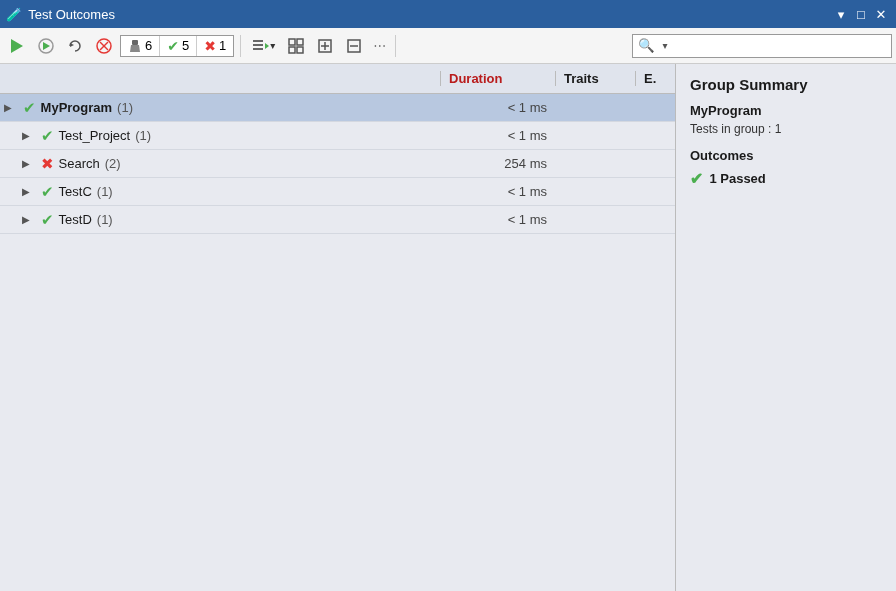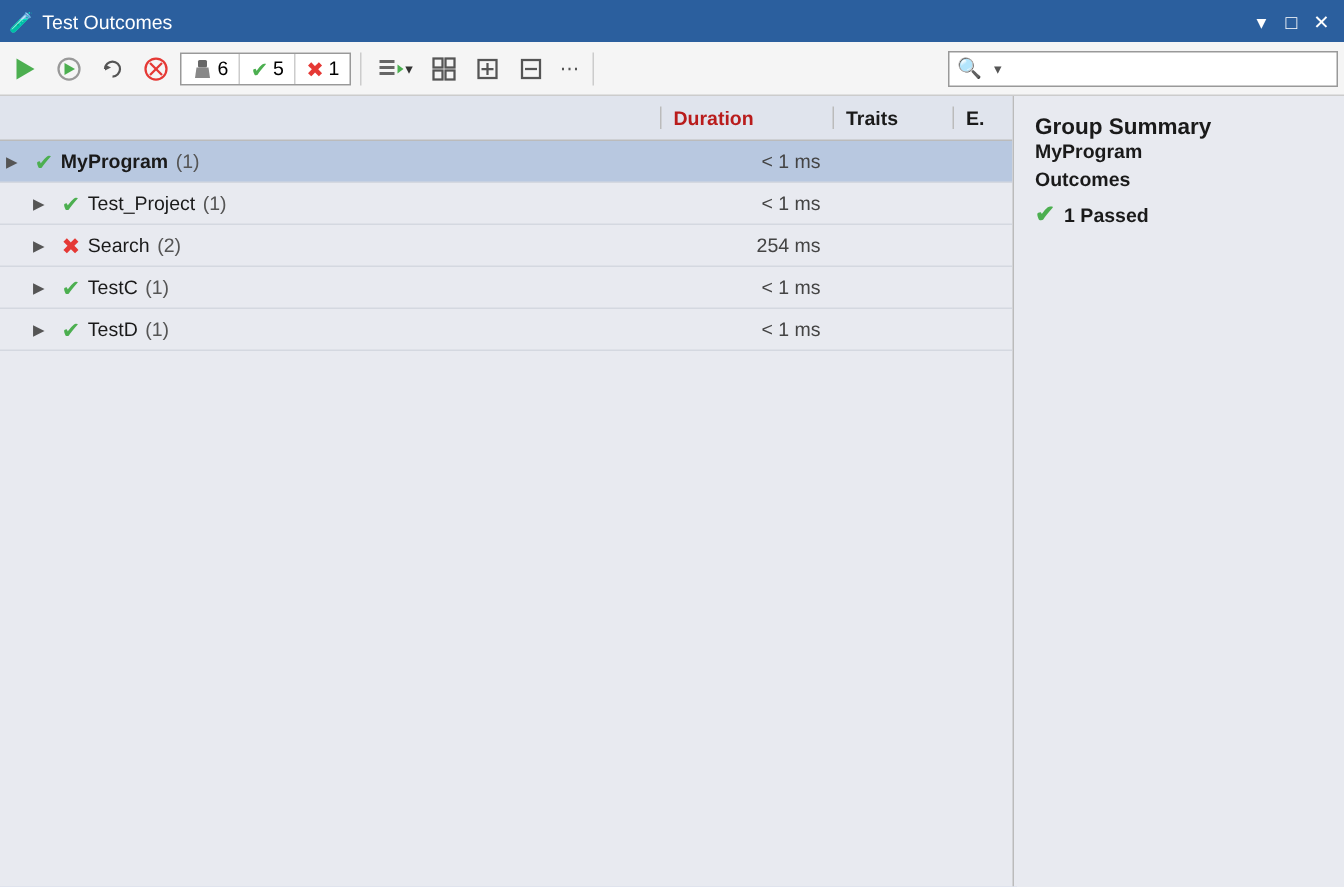--- a/index.html
+++ b/index.html
@@ -108,21 +108,21 @@
     .test-name.bold { font-weight: 600; }
     .test-count { color: #555; }
 
     
     .summary-panel {
       width: 220px;
       background: #e8eaf0;
       padding: 12px 14px;
       flex-shrink: 0;
     }
-    .summary-title { font-size: 15px; font-weight: 700; color: #1a1a1a; margin-bottom: 0; }
+    .summary-title { font-size: 15px; font-weight: 700; color: #1a1a1a; margin-bottom: 10px; }
     .summary-group-name { font-size: 13px; font-weight: 600; color: #1a1a1a; margin-bottom: 4px; }
     .summary-label { font-size: 12px; color: #333; margin-bottom: 12px; }
     .summary-section-title { font-size: 13px; font-weight: 600; color: #1a1a1a; margin-bottom: 6px; }
     .summary-outcome {
       display: flex; align-items: center; gap: 6px; font-size: 13px; font-weight: 600; color: #1a1a1a;
     }
   </style>
 </head>
 <body>
 
@@ -291,20 +291,21 @@
     <div class="row-duration">&lt; 1 ms</div>
     <div class="row-traits"></div>
     <div class="row-e"></div>
   </div>
       </div>
   </div>
 
   <div class="summary-panel">
     <div class="summary-title">Group Summary</div>
     <div class="summary-group-name">MyProgram</div>
+    <div class="summary-label">Tests in group : 1</div>
     <div class="summary-section-title">Outcomes</div>
     <div class="summary-outcome">
       <span style="color:#4caf50; font-size:16px;">✔</span>
       <span>1 Passed</span>
     </div>
   </div>
 
 </div>
 
 </body></html>

